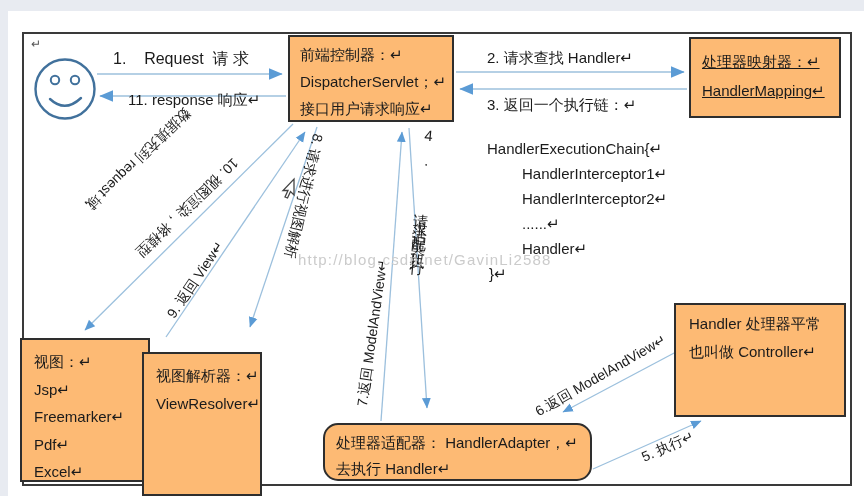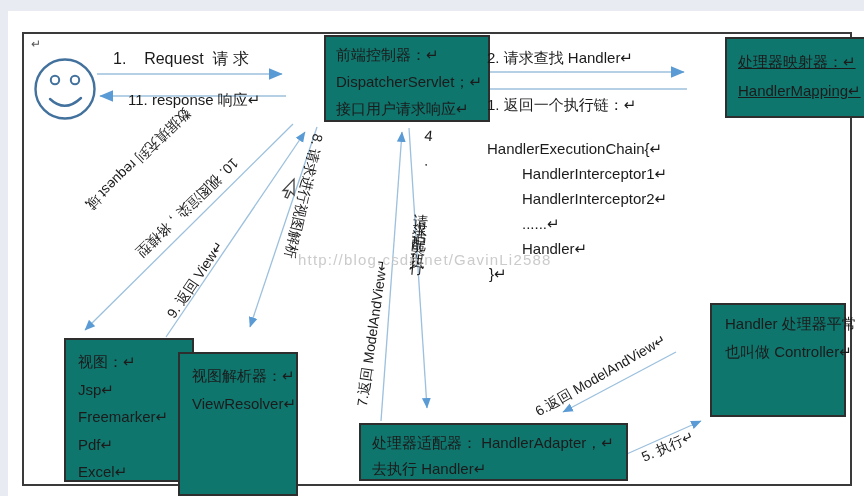--- a/index.html
+++ b/index.html
@@ -6,35 +6,35 @@
   body{
     width:864px;height:496px;position:relative;overflow:hidden;
     background:#ffffff;color:#1b1b1b;
     font-family:"Liberation Sans",sans-serif;
   }
   .strip-top{position:absolute;left:0;top:0;width:864px;height:11px;background:#e8ebf1;z-index:0;}
   .strip-left{position:absolute;left:0;top:0;width:8px;height:496px;background:#e8ebf1;z-index:0;}
   .frame{position:absolute;left:22px;top:32px;width:830px;height:454px;
     border:2px solid #3a3a3a;background:#ffffff;box-sizing:border-box;z-index:0;}
   svg.layer{position:absolute;left:0;top:0;width:864px;height:496px;z-index:1;}
-  .box{position:absolute;background:#0f766e;border:2px solid #2e2e2e;box-sizing:border-box;
-    font-size:15px;z-index:2;margin-left:36px;}
+  .box{position:absolute;background:#fdba74;border:2px solid #2e2e2e;box-sizing:border-box;
+    font-size:15px;z-index:2;}
   .box .ln{display:block;white-space:pre;}
   .lbl{position:absolute;white-space:pre;z-index:2;font-size:15px;}
   .rot{position:absolute;white-space:pre;z-index:2;font-size:14px;}
   .pilcrow{position:absolute;left:31px;top:37px;font-size:12px;color:#555;z-index:2;}
   .watermark{position:absolute;left:298px;top:251px;z-index:3;
     font-family:Liberation Sans, sans-serif;font-size:15px;letter-spacing:1.2px;color:#cbcbcb;}
   
   .b-dispatcher{left:288px;top:35px;width:166px;height:87px;padding:4px 0 0 10px;line-height:27px;}
   .b-mapping{left:689px;top:37px;width:152px;height:81px;padding:8px 0 0 11px;line-height:29px;text-decoration:underline;}
-  .b-view{left:28px;top:338px;width:130px;height:144px;padding:8px 0 0 12px;line-height:27.5px;}
+  .b-view{left:20px;top:338px;width:130px;height:144px;padding:8px 0 0 12px;line-height:27.5px;}
   .b-resolver{left:142px;top:352px;width:120px;height:144px;padding:8px 0 0 12px;line-height:27.5px;}
-  .b-adapter{left:323px;top:423px;width:269px;height:58px;padding:5px 0 0 11px;line-height:26px;}
-  .b-handler{left:674px;top:303px;width:136px;height:114px;padding:5px 0 0 13px;line-height:28px;}
+  .b-adapter{left:323px;top:423px;width:269px;height:58px;padding:5px 0 0 11px;line-height:26px;border-radius:15px;}
+  .b-handler{left:674px;top:303px;width:172px;height:114px;padding:5px 0 0 13px;line-height:28px;}
   
   .l-step1{left:113px;top:49px;font-size:16px;}
   .l-step11{left:128px;top:91px;}
   .l-step2{left:487px;top:49px;}
   .chain{position:absolute;left:487px;top:92px;line-height:25px;z-index:2;font-size:15px;}
   .chain div{white-space:pre;}
   .chain .ind{padding-left:35px;}
   .chain .gap{margin-top:19px;}
   .chain .close{padding-left:2px;}
   
@@ -121,21 +121,21 @@
 <div class="box b-handler">
   <span class="ln">Handler 处理器平常</span>
   <span class="ln">也叫做 Controller↵</span>
 </div>
 
 <div class="lbl l-step1">1.    Request  请 求</div>
 <div class="lbl l-step11">11. response 响应↵</div>
 <div class="lbl l-step2">2. 请求查找 Handler↵</div>
 
 <div class="chain">
-  <div>1. 返回一个执行链：↵</div>
+  <div>3. 返回一个执行链：↵</div>
   <div class="gap">HandlerExecutionChain{↵</div>
   <div class="ind">HandlerInterceptor1↵</div>
   <div class="ind">HandlerInterceptor2↵</div>
   <div class="ind">......↵</div>
   <div class="ind">Handler↵</div>
   <div class="close">}↵</div>
 </div>
 
 <div class="rot l-step4">4. 请求适配器执行</div>
 <div class="rot l-step5">5. 执行↵</div>

